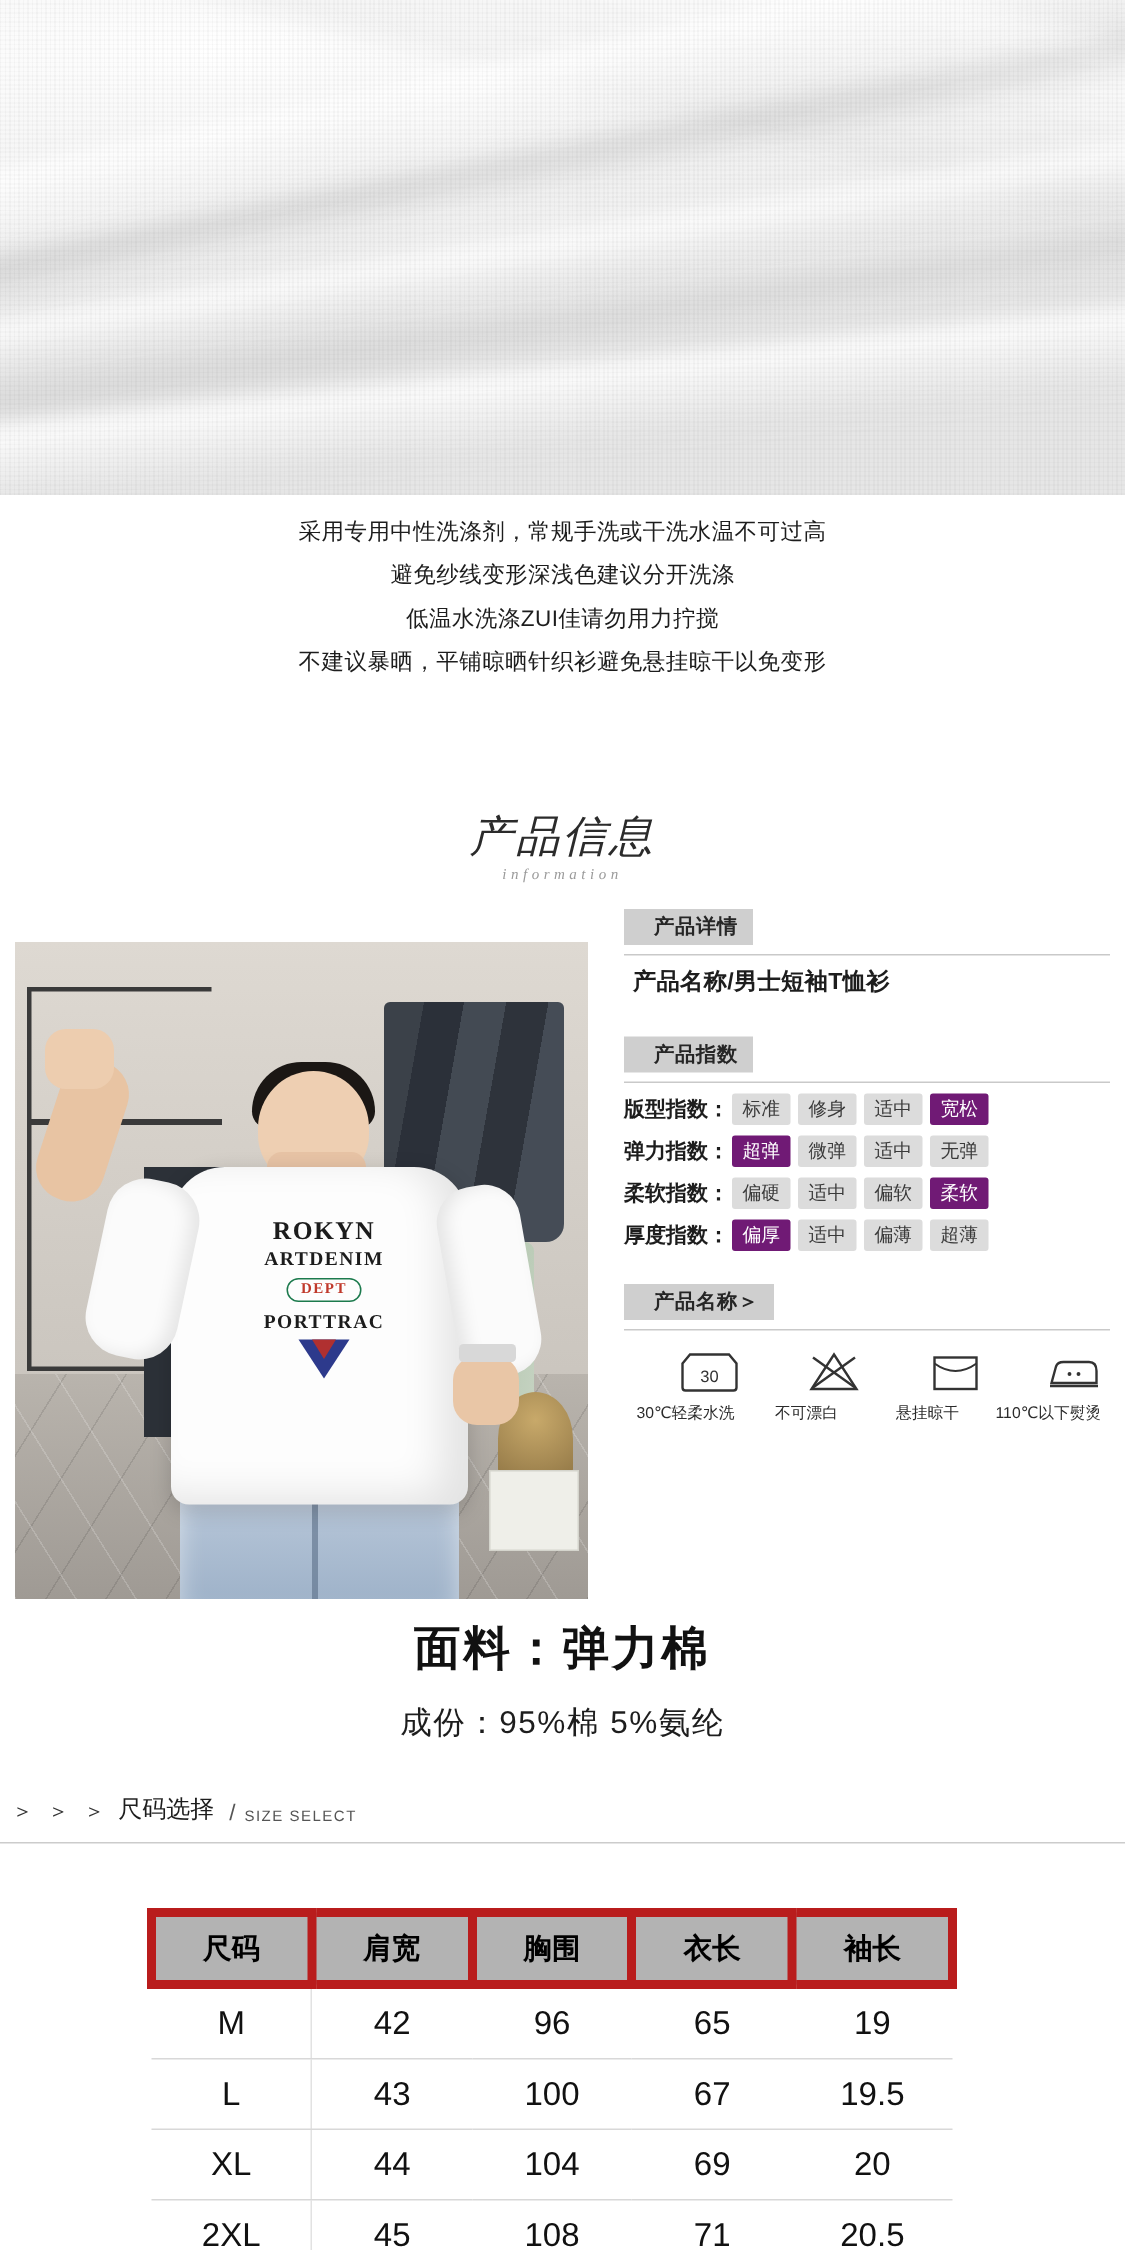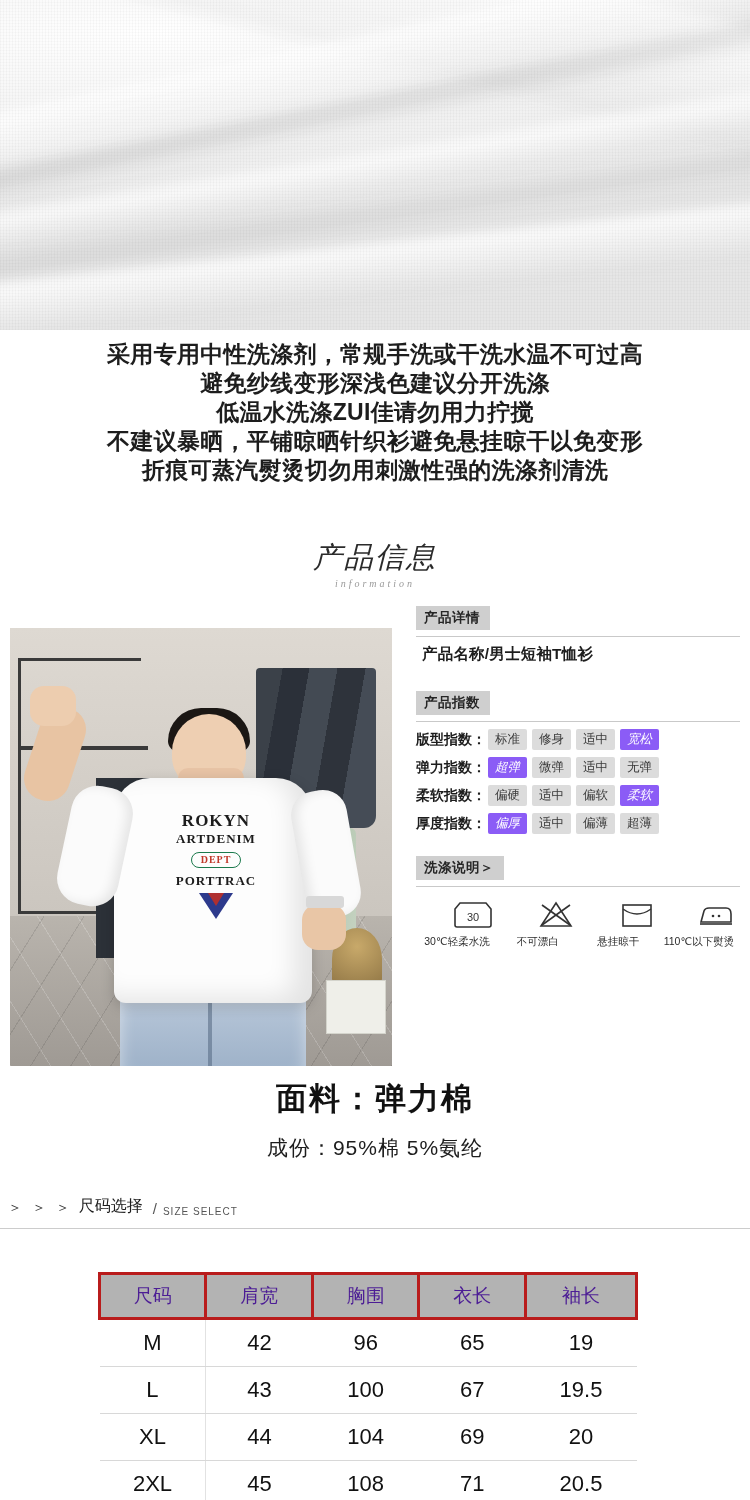--- a/index.html
+++ b/index.html
@@ -44,22 +44,22 @@
     background-image:repeating-linear-gradient(90deg,rgba(0,0,0,.030) 0 1px,rgba(0,0,0,0) 1px 3px),
                      repeating-linear-gradient(0deg,rgba(0,0,0,.025) 0 1px,rgba(0,0,0,0) 1px 3px);
     opacity:.8;
   }
 
   
   .care-block{
     position:absolute;left:0;top:340px;width:750px;
     text-align:center;
     color:#1d1d1d;
-    font-size:23px;
-    font-weight:bold;
+    font-size:15px;
+    font-weight:normal;
     line-height:29px;
     letter-spacing:.3px;
   }
   .care-block div{white-space:nowrap;}
 
   
   .pi-title{
     position:absolute;top:538px;left:0;width:750px;text-align:center;
     font-family:"Liberation Serif","DejaVu Serif",serif;
     font-style:italic;
@@ -126,34 +126,34 @@
   .mp-print .l3{font-size:13px;letter-spacing:1px;margin-top:2px;}
   .mp-tri{margin:4px auto 0;width:0;height:0;border-left:17px solid transparent;border-right:17px solid transparent;border-top:26px solid #2d3a8c;position:relative;}
   .mp-tri:after{content:"";position:absolute;left:-8px;top:-26px;width:0;height:0;border-left:8px solid transparent;border-right:8px solid transparent;border-top:13px solid #b03030;}
 
   
   .spec{
     position:absolute;left:416px;top:606px;width:324px;
   }
   .sec-head{
     display:inline-block;background:#cfcfcf;color:#262626;
-    font-size:13.5px;font-weight:bold;padding:3px 10px 3px 8px;
+    font-size:13.5px;font-weight:bold;padding:3px 10px 3px 20px;
     letter-spacing:.5px;
   }
   .sec-rule{border-top:1px solid #c9c9c9;margin-top:6px;}
   .spec-line{font-size:15.5px;color:#1d1d1d;font-weight:bold;margin:7px 0 0 6px;letter-spacing:.2px;}
 
   .idx-row{display:flex;align-items:center;margin-top:7px;}
   .idx-label{font-size:14px;color:#1d1d1d;font-weight:bold;white-space:nowrap;}
   .idx-opts{display:flex;gap:5px;margin-left:2px;justify-content:center;}
   .idx-opt{
     font-size:12.5px;color:#3a3a3a;background:#dcdcdc;
     padding:2px 7px;border-radius:2px;white-space:nowrap;
   }
-  .idx-opt.on{background:#8b5cf6;color:#ffffff;font-style:italic;}
+  .idx-opt.on{background:#701a75;color:#ffffff;}
 
   .wash-icons{display:flex;justify-content:space-between;margin-top:10px;padding:0 4px;}
   .wash-item{width:74px;text-align:center;}
   .wash-item .glyph{height:36px;display:flex;align-items:center;justify-content:flex-end;}
   .wash-item .cap{font-size:10.5px;color:#2b2b2b;margin-top:2px;white-space:nowrap;}
 
   
   .fabric-title{
     position:absolute;left:0;top:1078px;width:750px;text-align:center;
     font-size:31px;font-weight:bold;color:#111;letter-spacing:2px;
@@ -173,22 +173,22 @@
   .size-head .slash{font-size:15px;color:#555;margin-left:4px;}
   .size-head .en{font-size:10px;color:#555;letter-spacing:1px;}
   .size-rule{position:absolute;left:0;top:1228px;width:750px;border-top:1px solid #cccccc;}
 
   
   .size-table{
     position:absolute;left:98px;top:1272px;width:540px;
     border-collapse:collapse;
   }
   .size-table th{
-    background:#b3b3b3;color:#4c1d95;font-size:19px;font-weight:normal;
-    height:40px;border:3px solid #b91c1c;
+    background:#b3b3b3;color:#000000;font-size:19px;font-weight:bold;
+    height:40px;border:6px solid #b91c1c;
   }
   .size-table td{
     text-align:center;font-size:22px;color:#111;height:44px;
     border-bottom:1px solid #d8d8d8;
   }
   .size-table td.sz{font-weight:normal;}
   .size-table tr td:first-child{border-right:1px solid #e2e2e2;}
 </style>
 </head>
 <body>
@@ -201,21 +201,20 @@
   <div class="f-shadow2"></div>
   <div class="fold f3"></div>
   <div class="weave"></div>
 </div>
 
 <div class="care-block">
   <div>采用专用中性洗涤剂，常规手洗或干洗水温不可过高</div>
   <div>避免纱线变形深浅色建议分开洗涤</div>
   <div>低温水洗涤ZUI佳请勿用力拧搅</div>
   <div>不建议暴晒，平铺晾晒针织衫避免悬挂晾干以免变形</div>
-  <div>折痕可蒸汽熨烫切勿用刺激性强的洗涤剂清洗</div>
 </div>
 
 <div class="pi-title">产品信息</div>
 <div class="pi-sub">information</div>
 
 <div class="model-photo">
   <div class="mp-wall"></div>
   <div class="mp-floor"></div>
   <div class="mp-rack"></div>
   <div class="mp-rackbar"></div>
@@ -288,21 +287,21 @@
     <span class="idx-label">厚度指数：</span>
     <span class="idx-opts">
       <span class="idx-opt on">偏厚</span>
       <span class="idx-opt">适中</span>
       <span class="idx-opt">偏薄</span>
       <span class="idx-opt">超薄</span>
     </span>
   </div>
 
   <div style="height:22px"></div>
-  <div class="sec-head">洗涤说明＞</div>
+  <div class="sec-head">产品名称＞</div>
   <div class="sec-rule"></div>
 
   <div class="wash-icons">
     <div class="wash-item">
       <div class="glyph">
         <svg width="42" height="30" viewBox="0 0 42 30">
           <path d="M3 9 L8 3 L34 3 L39 9 L39 25 Q39 27 37 27 L5 27 Q3 27 3 25 Z" fill="none" stroke="#333" stroke-width="1.6"></path>
           <text x="21" y="21" font-size="11" text-anchor="middle" fill="#333" font-family="Liberation Sans, sans-serif">30</text>
         </svg>
       </div>

